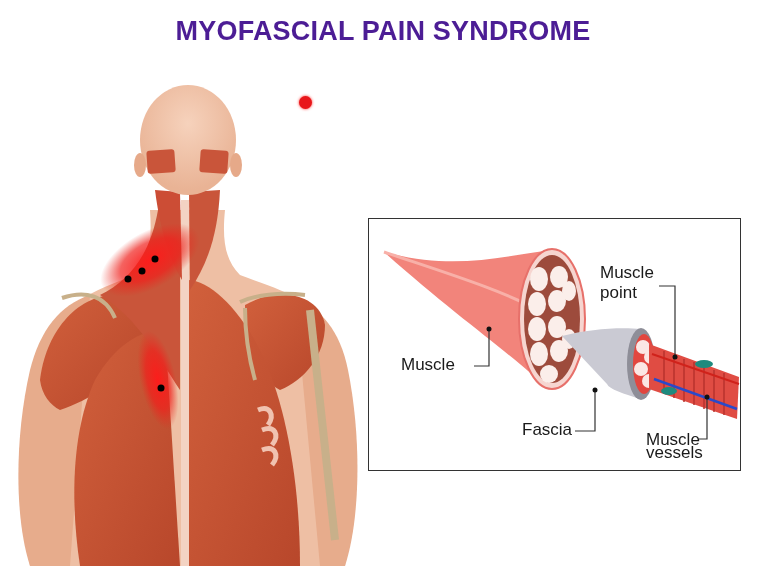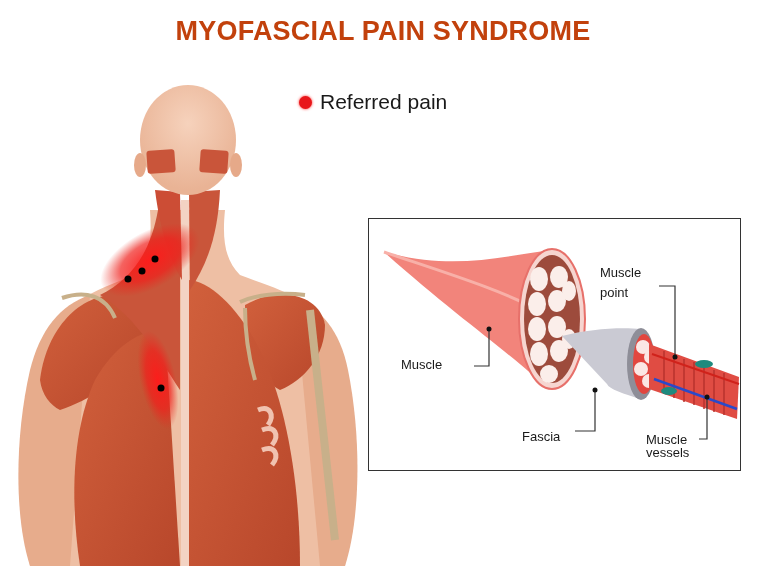--- a/index.html
+++ b/index.html
@@ -2,46 +2,45 @@
 <html><head>
 <meta charset="utf-8">
 <style>
   html, body { margin: 0; padding: 0; }
   body {
     width: 766px; height: 566px; background: #ffffff; position: relative; overflow: hidden;
     font-family: "Liberation Sans", "DejaVu Sans", sans-serif;
   }
   .title {
     position: absolute; left: 0; top: 16px; width: 766px; text-align: center;
-    font-weight: bold; font-size: 27px; color: #c2410c; letter-spacing: 0.2px;
+    font-weight: bold; font-size: 27px; color: #4c1d95; letter-spacing: 0.2px;
   }
   .legend { position: absolute; left: 290px; top: 88px; }
   .legend-row { display: flex; align-items: center; height: 28px; font-size: 21px; color: #1a1a1a; }
   .legend-marker { width: 30px; display: flex; justify-content: center; align-items: center; }
   .dot-red { width: 13px; height: 13px; border-radius: 50%; background: #e8161a; box-shadow: 0 0 3px #ff2a2a; }
   .dot-black { width: 6px; height: 6px; border-radius: 50%; background: #111; }
   .figure { position: absolute; left: 0; top: 80px; width: 370px; height: 486px; }
   .inset {
     position: absolute; left: 368px; top: 218px; width: 373px; height: 253px;
     border: 1.5px solid #333; background: #fff; box-sizing: border-box;
   }
   .inset svg { position: absolute; left: 0; top: 0; }
-  .lbl { position: absolute; font-size: 13px; color: #1a1a1a; line-height: 19px; }
+  .lbl { position: absolute; font-size: 17px; color: #1a1a1a; line-height: 19px; }
 </style>
 </head>
 <body>
 
 <div class="title">MYOFASCIAL PAIN SYNDROME</div>
 
 <div class="legend">
   <div class="legend-row">
     <span class="legend-marker">
         <span class="dot-red"></span>
       </span>
-    <span>Referred pain</span>
   </div>
 </div>
 
 <div class="figure">
   <svg width="370" height="486" viewBox="0 0 370 486">
     <defs>
       <radialGradient id="headG" cx="50%" cy="35%" r="60%">
         <stop offset="0" stop-color="#f6d2bc"></stop>
           <stop offset="1" stop-color="#e9b395"></stop>
       </radialGradient>
@@ -154,18 +153,18 @@
       <polyline points="330,220 338,220 338,178"></polyline>
     </g>
     <g fill="#111">
         <circle cx="120" cy="110" r="2.5"></circle>
         <circle cx="226" cy="171" r="2.5"></circle>
         <circle cx="306" cy="138" r="2.5"></circle>
         <circle cx="338" cy="178" r="2.5"></circle>
       </g>
   </svg>
   <span class="lbl" style="left:32px; top:136px;">Muscle</span>
-  <span class="lbl" style="left:153px; top:208px;">Fascia</span>
+  <span class="lbl" style="left:153px; top:201px;">Fascia</span>
   <span class="lbl" style="left:231px; top:44px;">Muscle</span>
   <span class="lbl" style="left:231px; top:64px;">point</span>
   <span class="lbl" style="left:277px; top:211px;">Muscle</span>
   <span class="lbl" style="left:277px; top:224px;">vessels</span>
 </div>
 
 </body></html>

